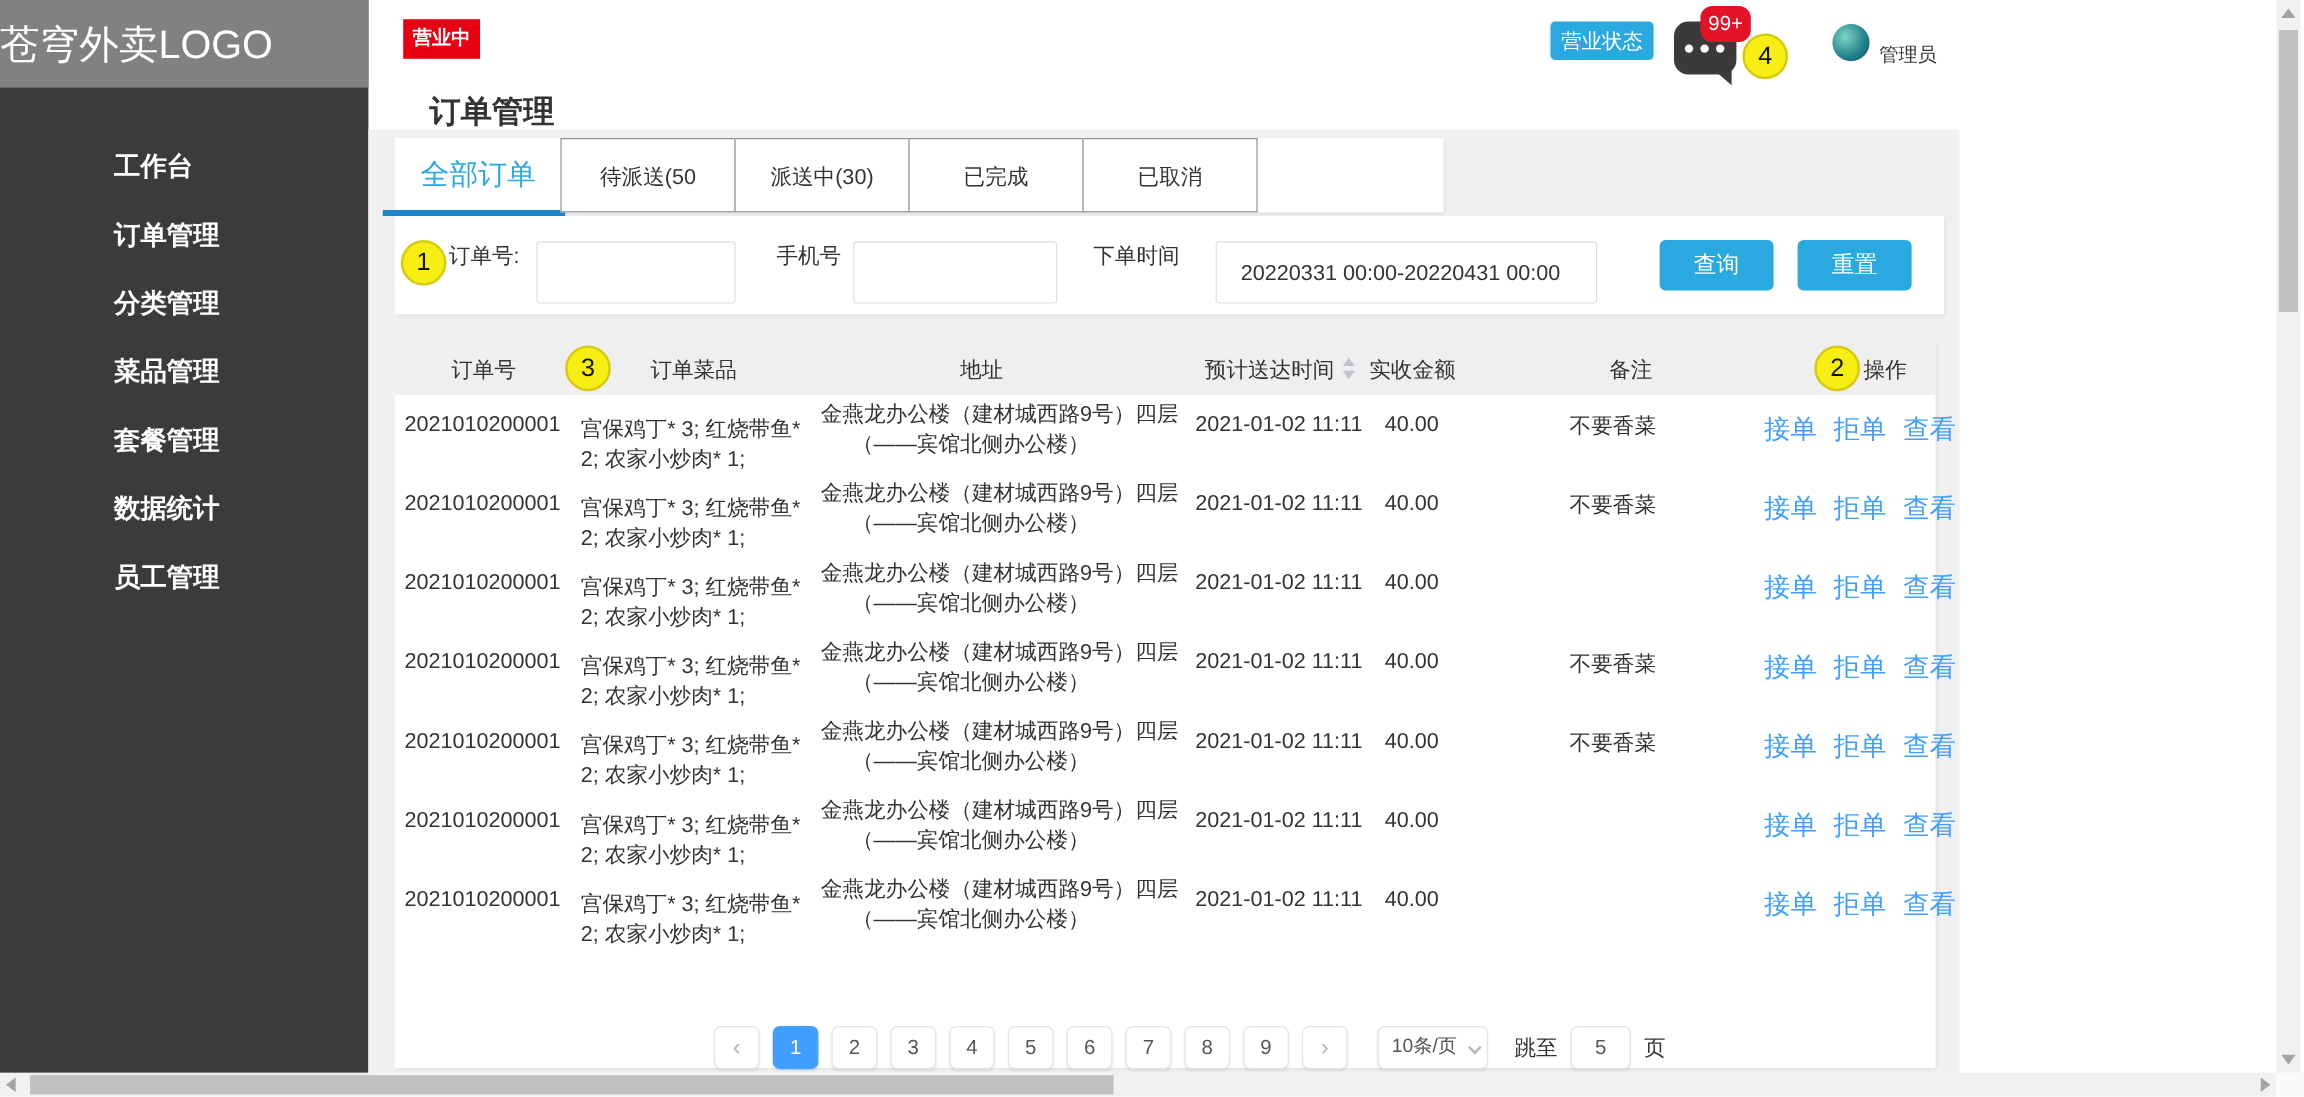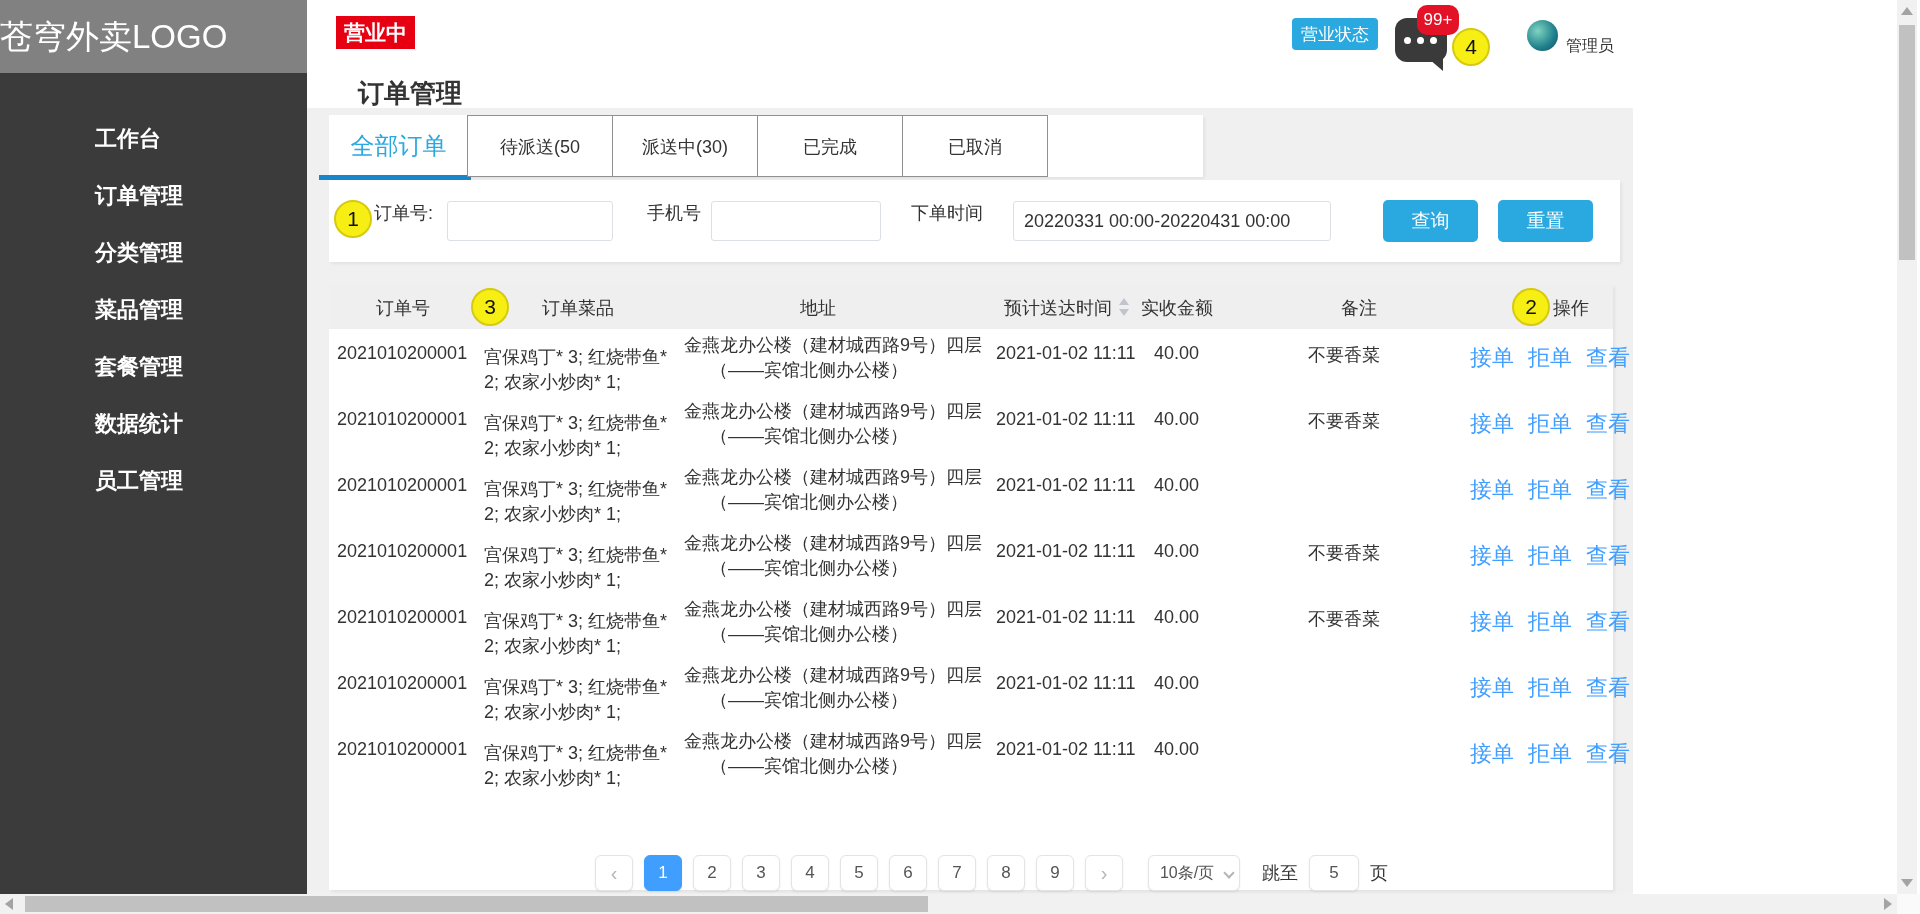--- a/index.html
+++ b/index.html
@@ -12,21 +12,21 @@
   body{font-family:"Liberation Sans","DejaVu Sans",sans-serif;color:#333;}
   #app{position:relative;width:1920px;height:914px;background:#fff;}
 
   
   .sidebar{position:absolute;left:0;top:0;width:307px;height:894px;background:var(--sidebar-bg);}
   .logo{height:73px;background:var(--logo-bg);color:#fff;font-size:33px;line-height:73px;white-space:nowrap;}
   .nav{position:absolute;top:110px;left:0;right:0;}
   .nav-item{height:57px;line-height:57px;padding-left:95px;color:#fff;font-size:22px;font-weight:bold;cursor:pointer;white-space:nowrap;}
 
   
-  .status-badge{position:absolute;left:336px;top:16px;height:33px;line-height:33px;padding:0 8px;background:var(--badge-red);color:#fff;font-size:21px;font-weight:bold;}
+  .status-badge{position:absolute;left:336px;top:16px;height:33px;line-height:33px;padding:0 8px;background:var(--badge-red);color:#fff;font-size:16px;font-weight:bold;}
   .page-title{position:absolute;left:358px;top:76px;font-size:26px;font-weight:bold;color:#333;}
   .status-btn{position:absolute;left:1292px;top:18px;width:86px;height:32px;background:var(--accent);color:#fff;font-size:17px;border:none;border-radius:4px;cursor:pointer;}
   .chat{position:absolute;left:1395px;top:18px;width:52px;height:44px;background:#3a3a3a;border-radius:12px;}
   .chat::after{content:"";position:absolute;right:4px;bottom:-9px;width:0;height:0;border-left:14px solid transparent;border-top:12px solid #3a3a3a;}
   .chat .dot{position:absolute;top:19px;width:7px;height:7px;border-radius:50%;background:#fff;}
   .chat .dot:nth-child(1){left:9px;} .chat .dot:nth-child(2){left:22px;} .chat .dot:nth-child(3){left:35px;}
   .notif-badge{position:absolute;left:1417px;top:5px;min-width:42px;height:30px;line-height:30px;text-align:center;background:#e31226;color:#fff;font-size:17px;border-radius:10px;padding:0 4px;}
   .anno-circle{background:var(--anno-yellow);border:2px solid #d6ca10;border-radius:50%;color:#111;text-align:center;}
   .anno-4{position:absolute;left:1452px;top:28px;width:38px;height:38px;line-height:34px;font-size:21px;z-index:3;}
   .avatar{position:absolute;left:1527px;top:20px;width:31px;height:31px;border-radius:50%;background:radial-gradient(circle at 35% 35%,#7fd4c0,#1f7f8c 60%,#14505e);}
@@ -42,21 +42,21 @@
   .tab-underline{position:absolute;left:-10px;top:60px;width:152px;height:5px;background:#1787c9;}
   .tab-group{position:absolute;left:139px;top:0;display:flex;}
   .tab-box{position:relative;width:146px;height:62px;line-height:62px;text-align:center;font-size:18px;color:#333;border:1px solid #909090;margin-left:-1px;cursor:pointer;background:#fff;}
   .red-anno{position:absolute;left:10px;right:10px;top:12px;bottom:0;border:4px solid var(--anno-red);pointer-events:none;}
 
   
   .filter-card{left:329px;top:180px;width:1291px;height:82px;}
   .anno-1{position:absolute;left:5px;top:20px;width:38px;height:38px;line-height:34px;font-size:21px;z-index:2;}
   .f-label{position:absolute;top:211px;font-size:18px;color:#333;}
   .f-label{top:21px;}
-  .f-input{position:absolute;top:21px;height:40px;border:1px solid #dcdfe6;border-radius:3px;font-size:18px;color:#333;padding:0 10px;font-family:inherit;background:#fff;}
+  .f-input{position:absolute;top:21px;height:52px;border:1px solid #dcdfe6;border-radius:3px;font-size:18px;color:#333;padding:0 20px;font-family:inherit;background:#fff;}
   .btn-blue{position:absolute;top:20px;width:95px;height:42px;background:var(--accent);color:#fff;font-size:19px;border:none;border-radius:5px;cursor:pointer;}
 
   
   .table-card{left:329px;top:285px;width:1284px;height:605px;}
   .thead{position:absolute;left:0;top:0;width:100%;height:44px;background:#efefef;}
   .th{position:absolute;top:11px;font-size:18px;color:#333;white-space:nowrap;}
   .anno-sm{position:absolute;top:3px;width:38px;height:38px;line-height:34px;font-size:21px;z-index:2;}
   .sort{position:absolute;left:790px;top:12px;width:10px;height:20px;}
   .sort i{position:absolute;left:0;width:0;height:0;border-left:5px solid transparent;border-right:5px solid transparent;}
   .sort .up{top:1px;border-bottom:7px solid #c0c4cc;}

